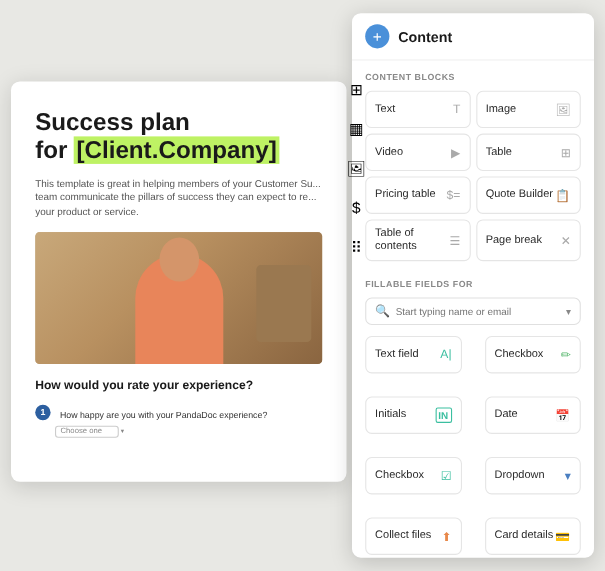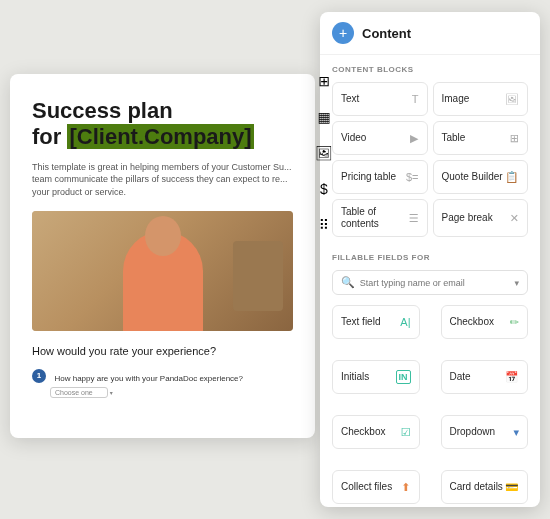--- a/index.html
+++ b/index.html
@@ -37,21 +37,21 @@
 
     .doc-title {
       font-size: 22px;
       font-weight: 700;
       line-height: 1.2;
       color: #1a1a1a;
       margin-bottom: 10px;
     }
 
     .doc-title .highlight {
-      background: #4d7c0f;
+      background: #bef264;
       padding: 0 2px;
     }
 
     .doc-desc {
       font-size: 9px;
       color: #555;
       line-height: 1.4;
       margin-bottom: 12px;
     }
 
@@ -99,21 +99,21 @@
       bottom: 20px;
       right: 10px;
       width: 50px;
       height: 70px;
       background: #9a7850;
       border-radius: 4px;
     }
 
     .doc-section-title {
       font-size: 11px;
-      font-weight: 400;
+      font-weight: 700;
       color: #1a1a1a;
       margin-bottom: 10px;
     }
 
     .rating-item {
       margin-bottom: 8px;
     }
 
     .rating-num {
       display: inline-block;

